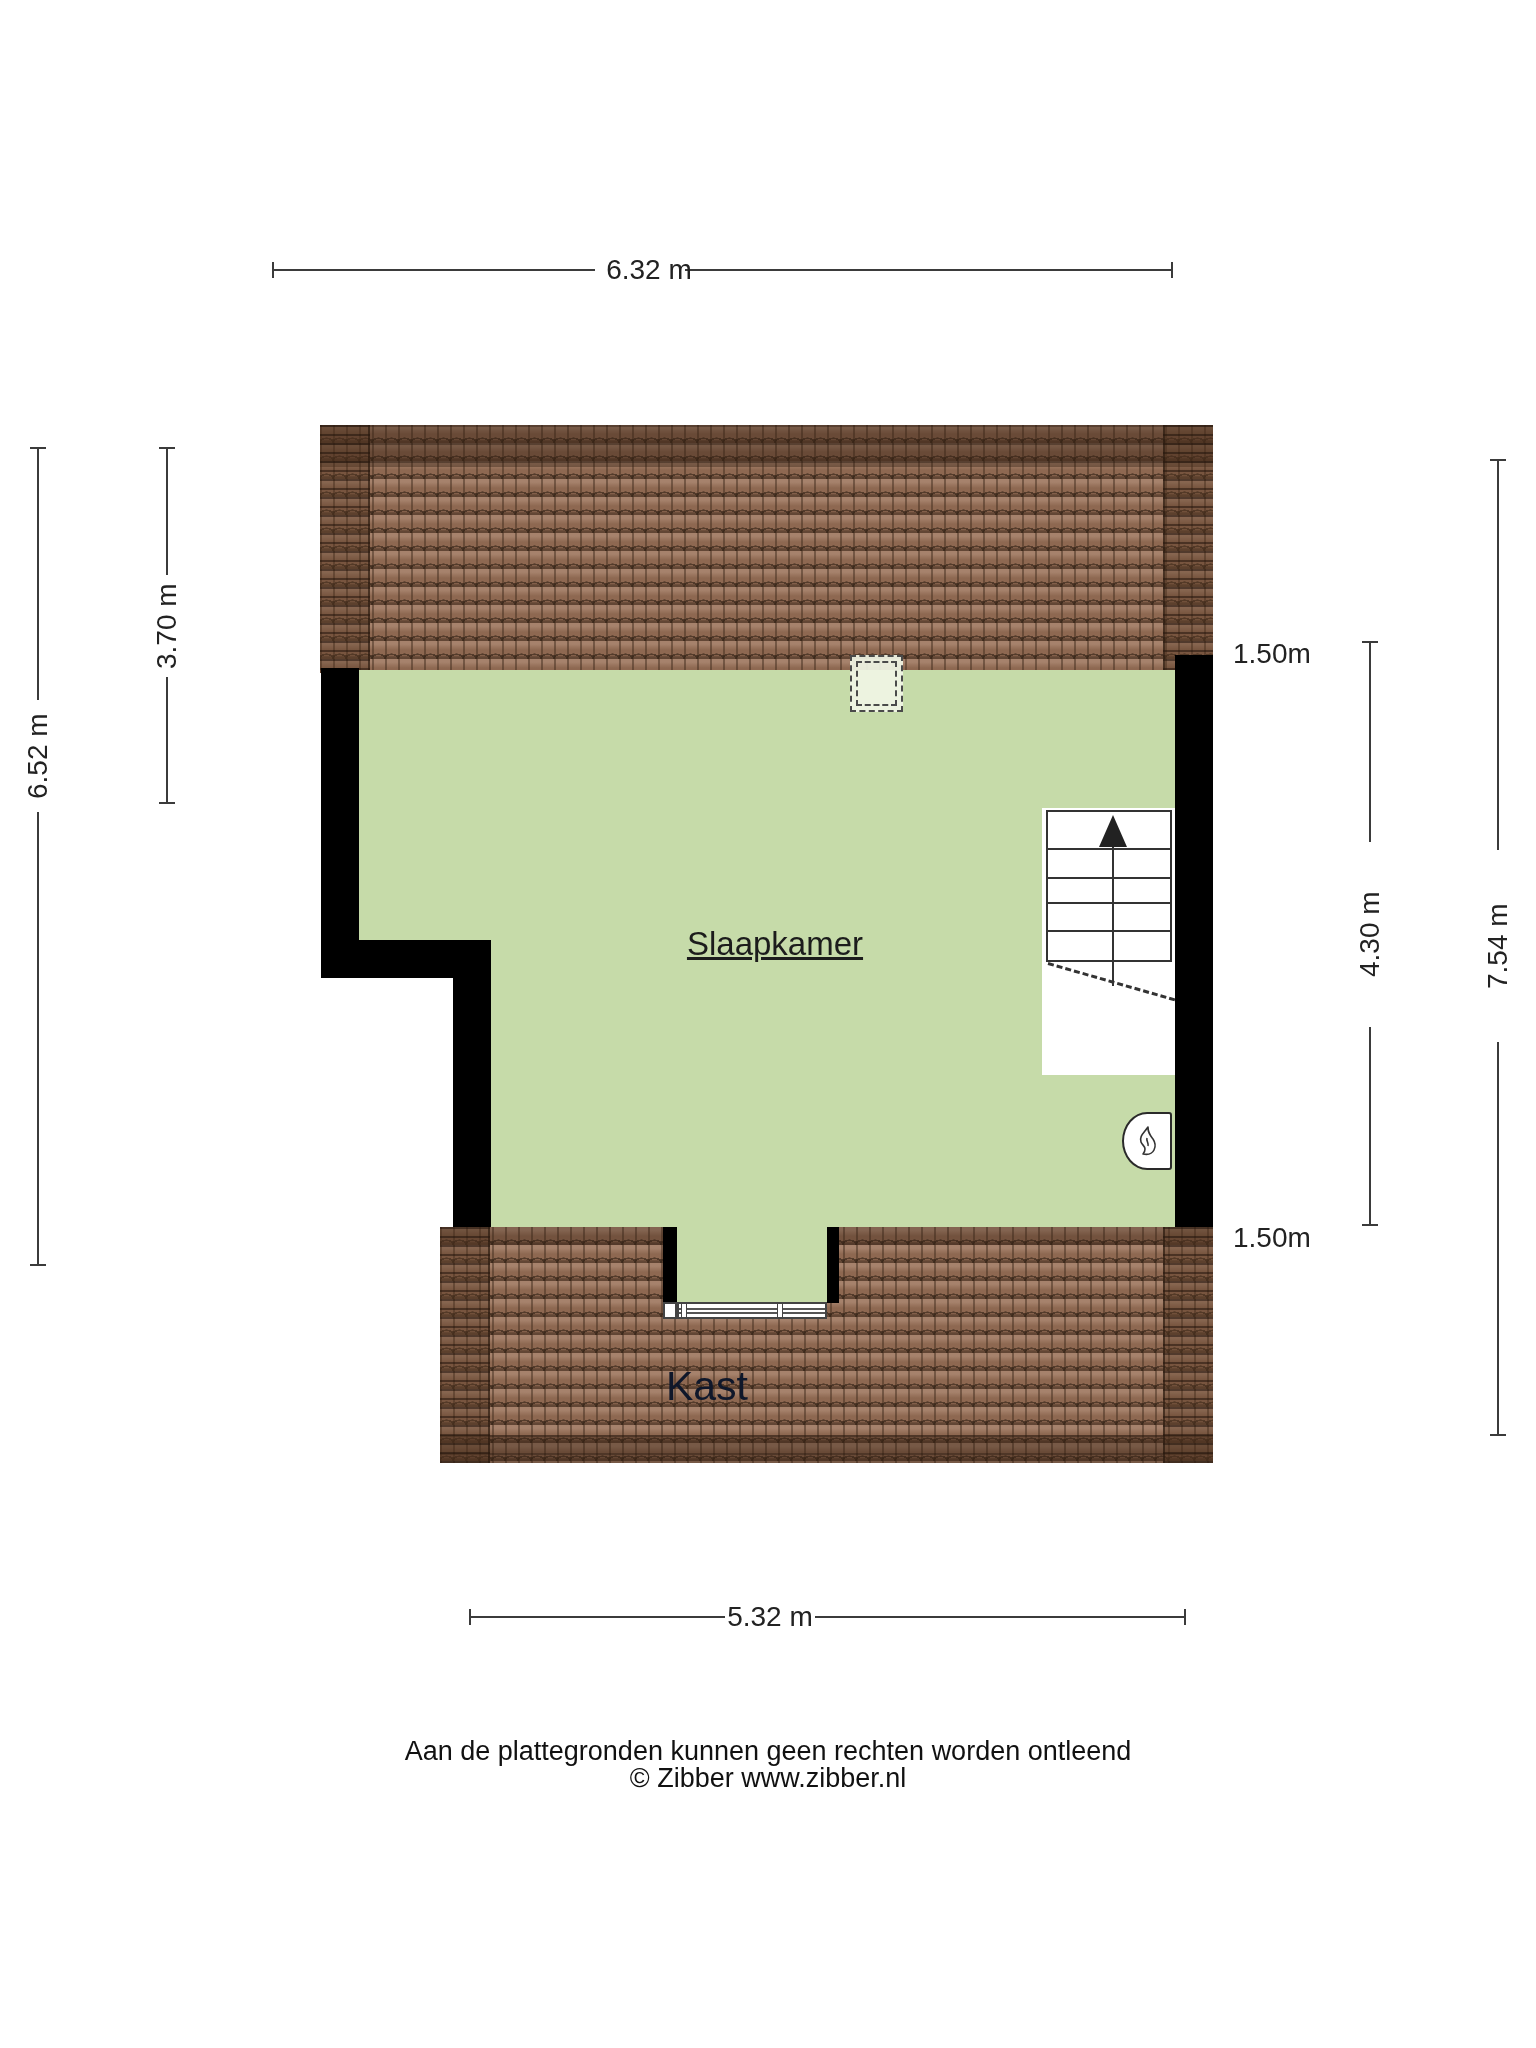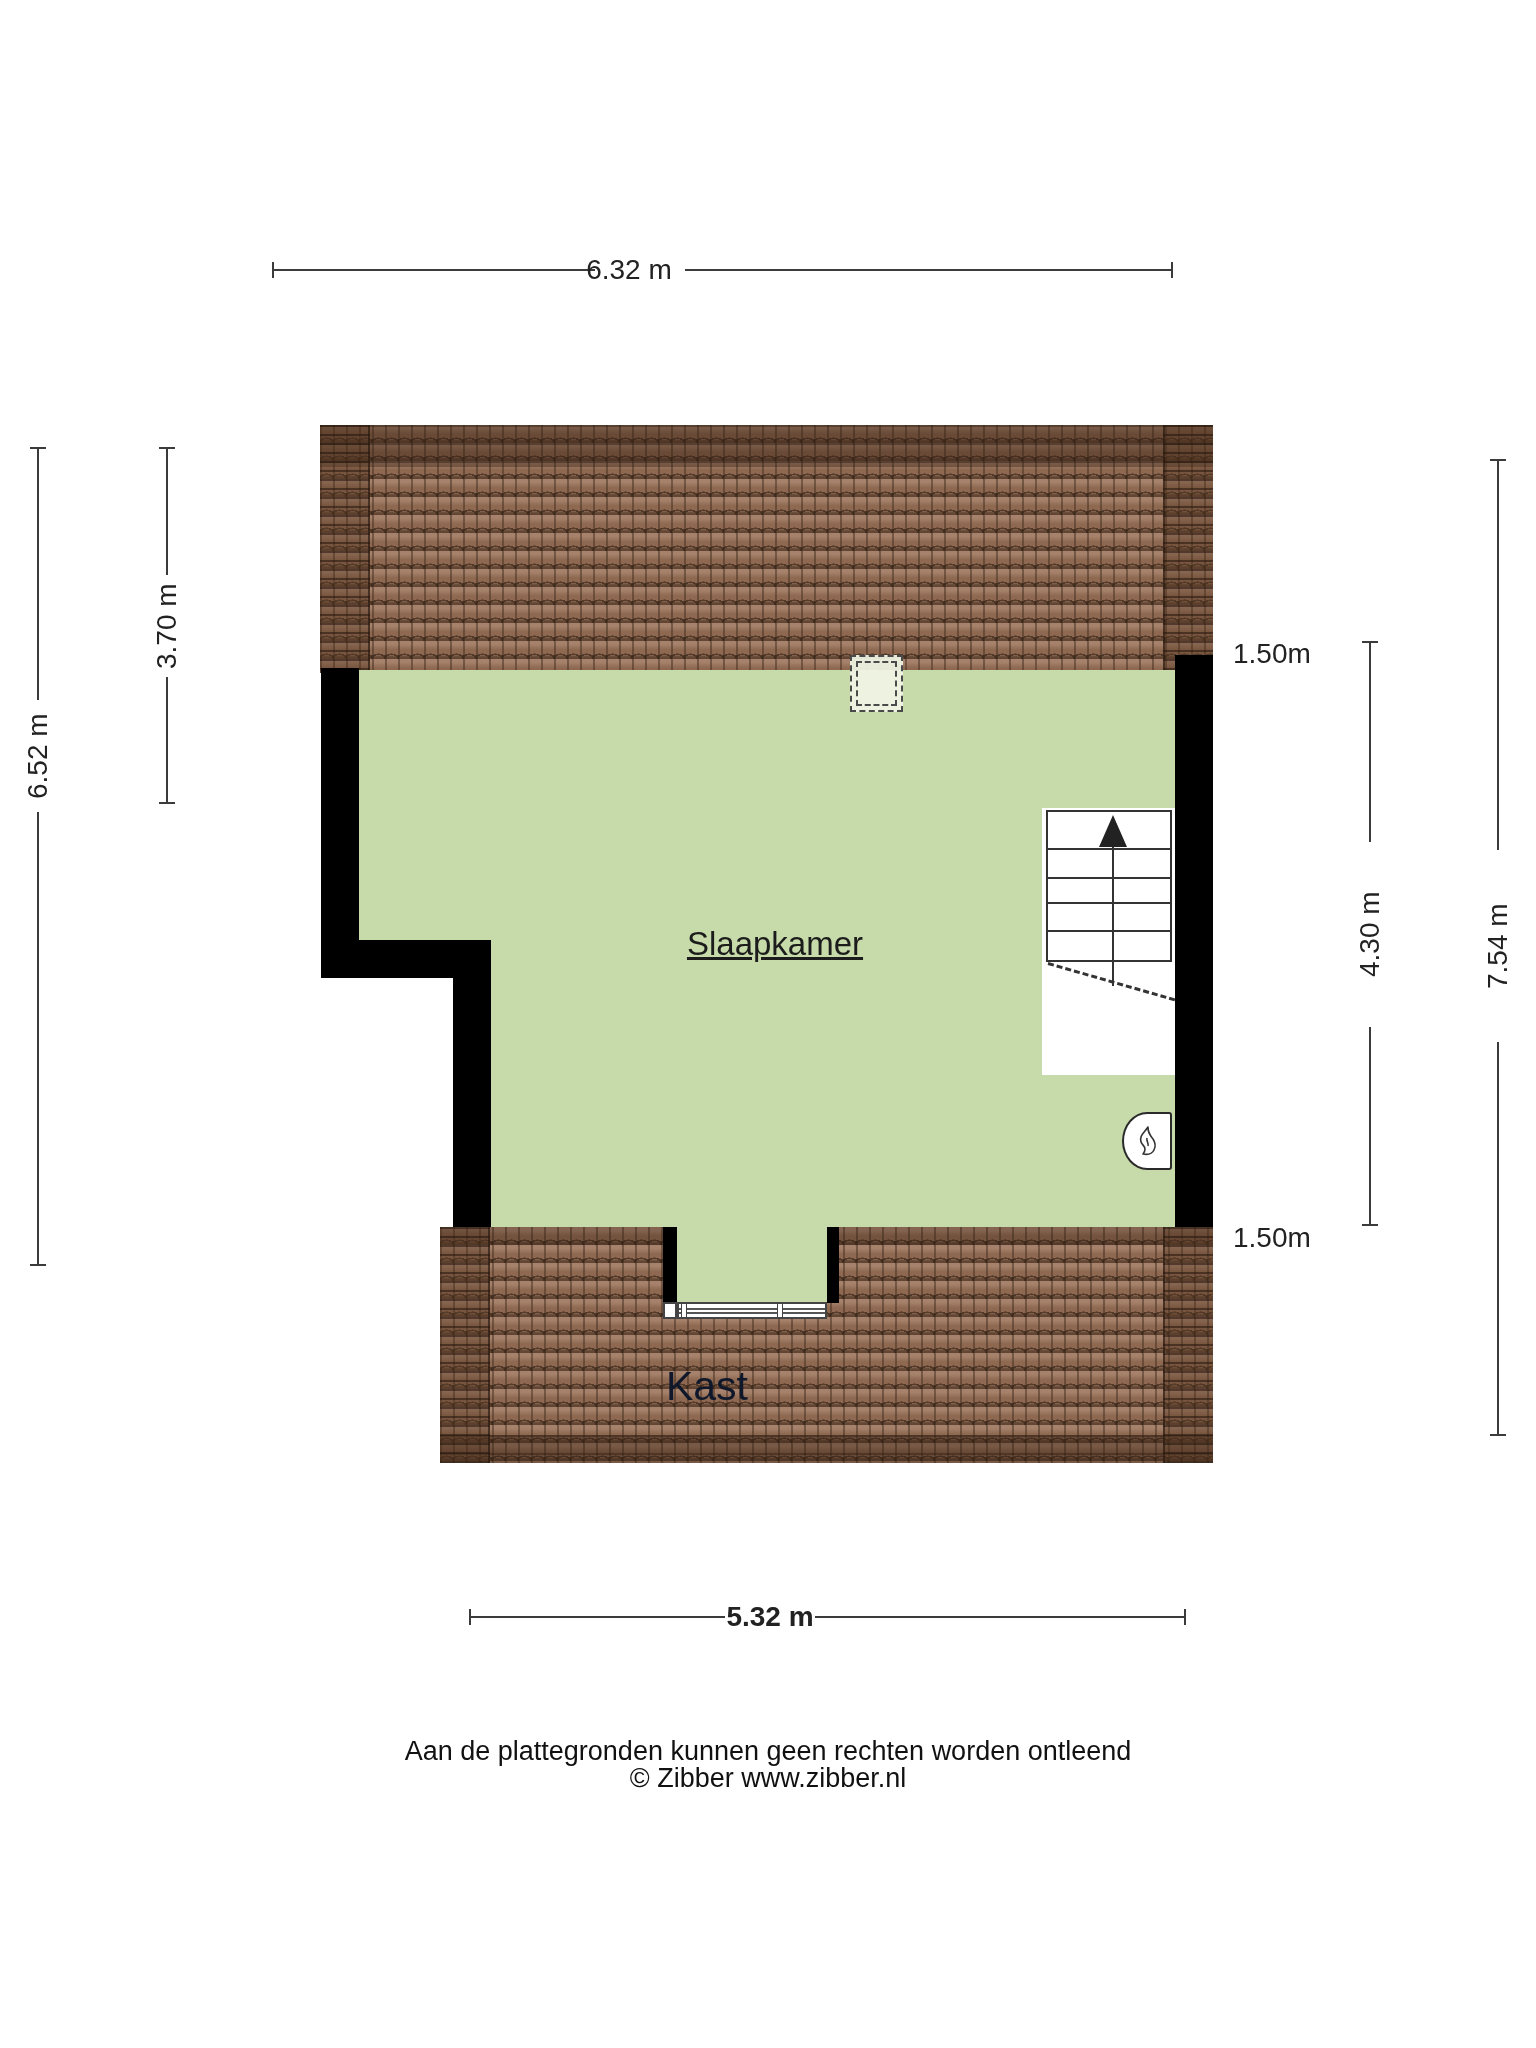--- a/index.html
+++ b/index.html
@@ -87,21 +87,21 @@
 </head>
 <body>
 
 <div id="canvas">
 
   <div>
     <div class="dline" style="left:273px;top:269px;width:322px;height:2px;"></div>
     <div class="dline" style="left:685px;top:269px;width:488px;height:2px;"></div>
     <div class="dtick" style="left:272px;top:262px;width:2px;height:16px;"></div>
     <div class="dtick" style="left:1171px;top:262px;width:2px;height:16px;"></div>
-    <div class="dlabel" style="left:584px;top:254px;width:90px;height:32px;">6.32 m</div>
+    <div class="dlabel" style="left:604px;top:254px;width:90px;height:32px;">6.32 m</div>
   </div>
 
   <div>
     <div class="dline" style="left:37px;top:448px;width:2px;height:252px;"></div>
     <div class="dline" style="left:37px;top:812px;width:2px;height:453px;"></div>
     <div class="dtick" style="left:30px;top:447px;width:16px;height:2px;"></div>
     <div class="dtick" style="left:30px;top:1264px;width:16px;height:2px;"></div>
     <div class="dlabel vert" style="left:22px;top:700px;width:32px;height:112px;">6.52 m</div>
   </div>
 
@@ -130,21 +130,21 @@
   </div>
 
   <div class="dlabel" style="left:1233px;top:638px;height:32px;">1.50m</div>
   <div class="dlabel" style="left:1233px;top:1222px;height:32px;">1.50m</div>
 
   <div>
     <div class="dline" style="left:470px;top:1616px;width:255px;height:2px;"></div>
     <div class="dline" style="left:815px;top:1616px;width:370px;height:2px;"></div>
     <div class="dtick" style="left:469px;top:1609px;width:2px;height:16px;"></div>
     <div class="dtick" style="left:1184px;top:1609px;width:2px;height:16px;"></div>
-    <div class="dlabel" style="left:725px;top:1601px;width:90px;height:32px;font-weight:bold;">5.32 m</div>
+    <div class="dlabel" style="left:725px;top:1601px;width:90px;height:32px;">5.32 m</div>
   </div>
 
   <div class="tiles" style="left:320px;top:425px;width:893px;height:248px;">
     <div class="roof-dark" style="top:0;height:42px;"></div>
     <div class="ridge left"></div>
     <div class="ridge right"></div>
   </div>
 
   <div class="room" style="left:359px;top:670px;width:816px;height:272px;"></div>
   <div class="room" style="left:491px;top:940px;width:684px;height:290px;"></div>

